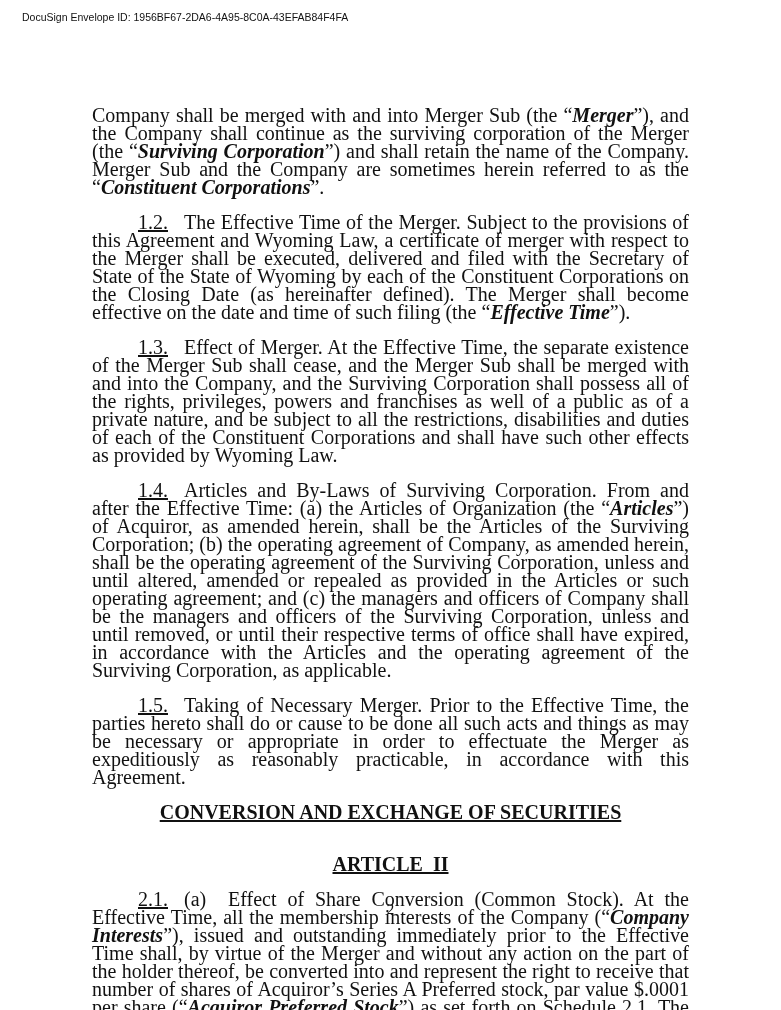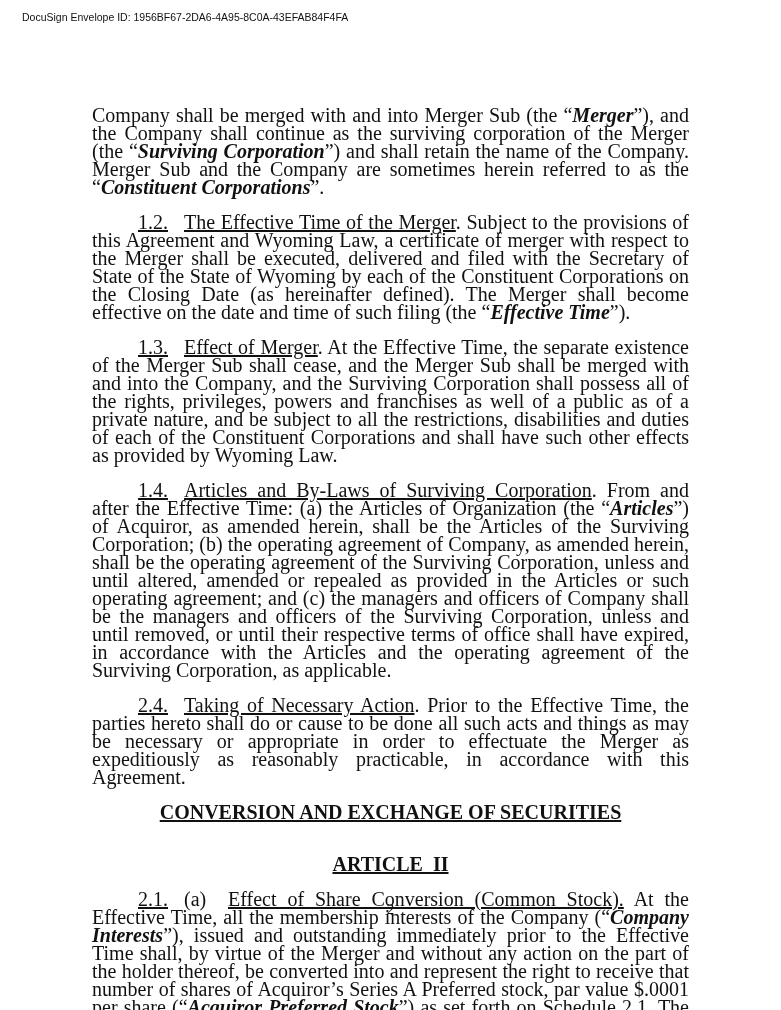--- a/index.html
+++ b/index.html
@@ -9,21 +9,21 @@
     font-family: "Liberation Sans", sans-serif; font-size: 10.5px; color: #111;
   }
   .page {
     position: absolute; left: 92px; top: 106px; width: 597px;
     font-family: "Liberation Serif", serif; font-size: 20px; line-height: 18px; color: #111;
   }
   .para { text-align: justify; margin: 0 0 17px 0; }
   .indent { display: inline-block; width: 46px; }
   .num { display: inline-block; width: 46px; text-decoration: underline; }
   .sub { display: inline-block; width: 44px; }
-  .u { text-decoration: underline; }
+  .u { }
   .bi { font-weight: bold; font-style: italic; }
   .center { text-align: center; font-weight: bold; text-decoration: underline; }
   .art { margin: 34px 0 17px 0; }
   .conv { margin: 0 0 17px 0; }
   .pagenum {
     position: absolute; left: 0; width: 781px; top: 901px; text-align: center;
     font-family: "Liberation Serif", serif; font-size: 15px; color: #111;
   }
 </style>
 </head>
@@ -34,21 +34,21 @@
 <div class="page">
 
   <p class="para"><span>Company shall be merged with and into Merger Sub (the “</span><span class="bi">Merger</span><span>”), and the Company shall continue as the surviving corporation of the Merger (the “</span><span class="bi">Surviving Corporation</span><span>”) and shall retain the name of the Company.  Merger Sub and the Company are sometimes herein referred to as the “</span><span class="bi">Constituent Corporations</span><span>”.</span></p>
 
   <p class="para"><span class="indent"></span><span class="num">1.2.</span><span class="u">The Effective Time of the Merger</span><span>.  Subject to the provisions of this Agreement and Wyoming Law, a certificate of merger with respect to the Merger shall be executed, delivered and filed with the Secretary of State of the State of Wyoming by each of the Constituent Corporations on the Closing Date (as hereinafter defined). The Merger shall become effective on the date and time of such filing (the “</span><span class="bi">Effective Time</span><span>”).</span></p>
 
   <p class="para"><span class="indent"></span><span class="num">1.3.</span><span class="u">Effect of Merger</span><span>.  At the Effective Time, the separate existence of the Merger Sub shall cease, and the Merger Sub shall be merged with and into the Company, and the Surviving Corporation shall possess all of the rights, privileges, powers and franchises as well of a public as of a private nature, and be subject to all the restrictions, disabilities and duties of each of the Constituent Corporations and shall have such other effects as provided by Wyoming Law.</span></p>
 
   <p class="para"><span class="indent"></span><span class="num">1.4.</span><span class="u">Articles and By-Laws of Surviving Corporation</span><span>.  From and after the Effective Time: (a) the Articles of Organization (the “</span><span class="bi">Articles</span><span>”) of Acquiror, as amended herein, shall be the Articles of the Surviving Corporation; (b) the operating agreement of Company, as amended herein, shall be the operating agreement of the Surviving Corporation, unless and until altered, amended or repealed as provided in the Articles or such operating agreement; and (c) the managers and officers of Company shall be the managers and officers of the Surviving Corporation, unless and until removed, or until their respective terms of office shall have expired, in accordance with the Articles and the operating agreement of the Surviving Corporation, as applicable.</span></p>
 
-  <p class="para"><span class="indent"></span><span class="num">2.4.</span><span class="u">Taking of Necessary Action</span><span>.  Prior to the Effective Time, the parties hereto shall do or cause to be done all such acts and things as may be necessary or appropriate in order to effectuate the Merger as expeditiously as reasonably practicable, in accordance with this Agreement.</span></p>
+  <p class="para"><span class="indent"></span><span class="num">1.5.</span><span class="u">Taking of Necessary Merger</span><span>.  Prior to the Effective Time, the parties hereto shall do or cause to be done all such acts and things as may be necessary or appropriate in order to effectuate the Merger as expeditiously as reasonably practicable, in accordance with this Agreement.</span></p>
 
   <div class="center conv">CONVERSION AND EXCHANGE OF SECURITIES</div>
   <div class="center art" style="white-space:pre;">ARTICLE  II</div>
 
   <p class="para"><span class="indent"></span><span class="num">2.1.</span><span class="sub">(a)</span><span class="u">Effect of Share Conversion (Common Stock).</span><span> At the Effective Time, all the membership interests of the Company (“</span><span class="bi">Company Interests</span><span>”), issued and outstanding immediately prior to the Effective Time shall, by virtue of the Merger and without any action on the part of the holder thereof, be converted into and represent the right to receive that number of shares of Acquiror’s Series A Preferred stock, par value $.0001 per share (“</span><span class="bi">Acquiror Preferred Stock</span><span>”) as set forth on Schedule 2.1. The designation of the Acquiror Preferred stock is set forth on </span><span class="u">Exhibit B.</span></p>
 
 </div>
 
 <div class="pagenum">2</div>
 

